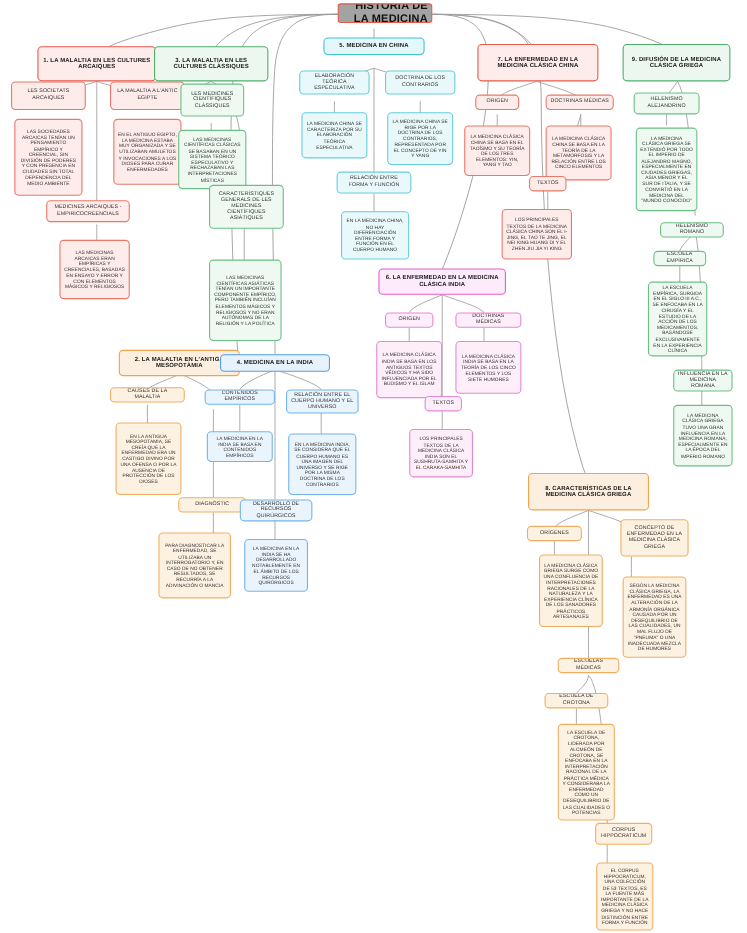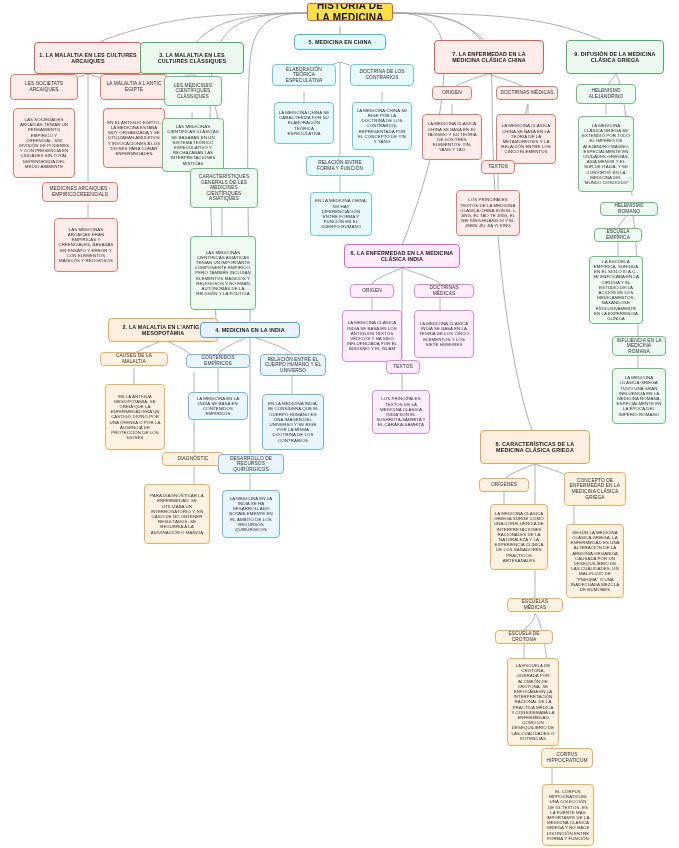--- a/index.html
+++ b/index.html
@@ -16,22 +16,22 @@
     border:1px solid #888;border-radius:4px;
     display:flex;align-items:center;justify-content:center;
     text-align:center;line-height:1.18;
     padding:3px 3px;background:#fff;
     overflow:hidden;
   }
   .node span{display:block;width:100%;}
 
   
   .t-root{
-    border:1.6px solid #e8594a;background:#fde047;color:#111;
-    font-weight:bold;font-size:10px;letter-spacing:.2px;border-radius:3px;
+    border:1.6px solid #e8594a;background:#a3a3a3;color:#111;
+    font-weight:bold;font-size:10px;letter-spacing:.2px;border-radius:3px;text-align:right;
   }
   
   .c-red     {border-color:#e8796a;background:#fdecea;color:#303030;}
   .c-red-t   {border-color:#e8594a;background:#fdecea;color:#1a1a1a;font-weight:bold;}
   .c-orange  {border-color:#f0ae63;background:#fdf1e2;color:#303030;}
   .c-orange-t{border-color:#f0a44e;background:#fdefdf;color:#1a1a1a;font-weight:bold;}
   .c-green   {border-color:#6cbf84;background:#eef9f1;color:#303030;}
   .c-green-t {border-color:#4caf69;background:#ecf8ef;color:#1a1a1a;font-weight:bold;}
   .c-cyan    {border-color:#67cddb;background:#e9f9fb;color:#303030;}
   .c-cyan-t  {border-color:#3fc4d6;background:#e4f7fa;color:#1a1a1a;font-weight:bold;}

